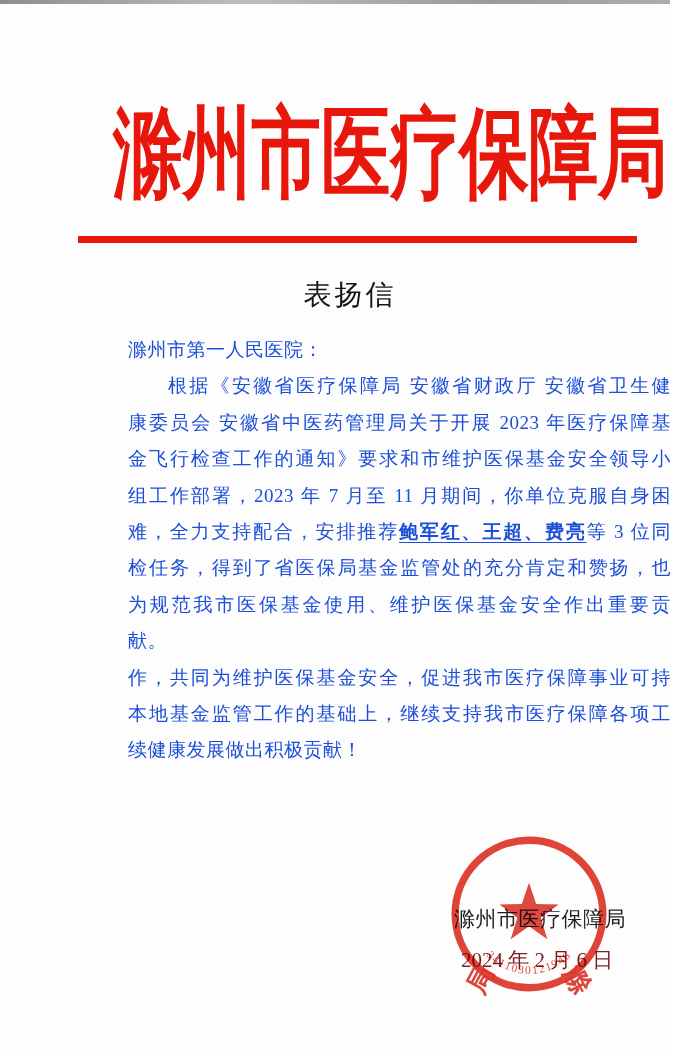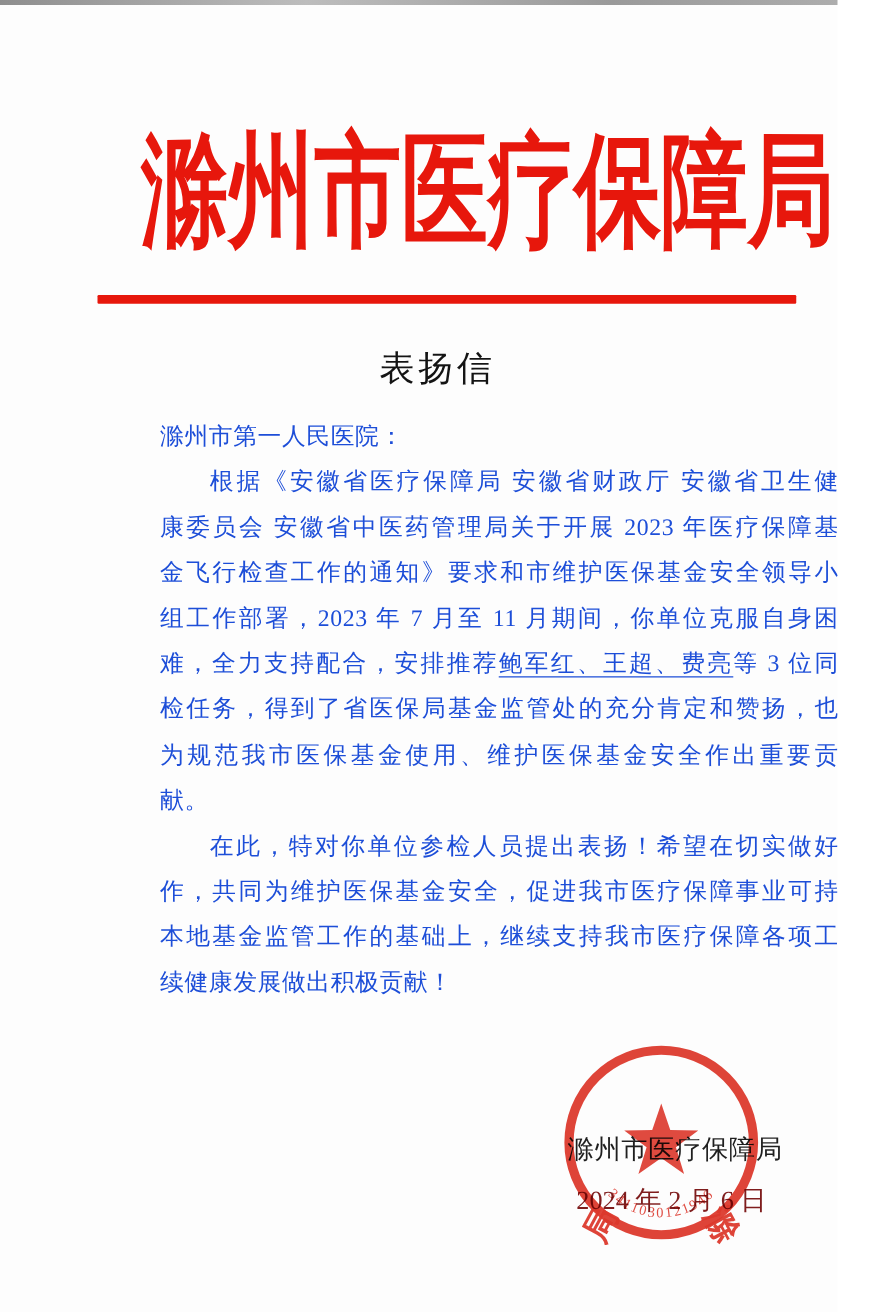--- a/index.html
+++ b/index.html
@@ -31,21 +31,21 @@
     position:absolute; top:332px; left:84px; width:543px;
     font-size:19px; color:#1d4ed8; letter-spacing:0.5px;margin-left:44px;
   }
   .bline {
     height:36.4px; line-height:36.4px;
     text-align:justify; text-align-last:justify;
   }
   .bline.start { text-align-last:left; }
   .bline.end   { text-align-last:left; }
   .bline.indent { text-indent:2.1em; }
-  .names { text-decoration:underline; text-underline-offset:4px; }
+  .names { text-decoration:underline; text-underline-offset:4px;font-weight:bold; }
   .sig-org {
     position:absolute; top:905px; left:454px;
     font-size:21px; color:#1f1f1f; letter-spacing:0.5px; white-space:nowrap;
   }
   .sig-date {
     position:absolute; top:946px; left:461px;
     font-size:21px; color:#7f1d1d; white-space:nowrap;text-align:center;
   }
   .seal {
     position:absolute; top:832px; left:447px; width:164px; height:164px;
@@ -69,21 +69,20 @@
   <div class="body-block">
     <div class="bline start">滁州市第一人民医院：</div>
     <div class="bline indent">根据《安徽省医疗保障局 安徽省财政厅 安徽省卫生健</div>
     <div class="bline">康委员会 安徽省中医药管理局关于开展 2023 年医疗保障基</div>
     <div class="bline">金飞行检查工作的通知》要求和市维护医保基金安全领导小</div>
     <div class="bline">组工作部署，2023 年 7 月至 11 月期间，你单位克服自身困</div>
     <div class="bline"><span>难，全力支持配合，安排推荐</span><span class="names">鲍军红、王超、费亮</span><span>等 3 位同</span></div>
     <div class="bline">检任务，得到了省医保局基金监管处的充分肯定和赞扬，也</div>
     <div class="bline">为规范我市医保基金使用、维护医保基金安全作出重要贡</div>
     <div class="bline end">献。</div>
-    <div class="bline indent">在此，特对你单位参检人员提出表扬！希望在切实做好</div>
     <div class="bline">作，共同为维护医保基金安全，促进我市医疗保障事业可持</div>
     <div class="bline">本地基金监管工作的基础上，继续支持我市医疗保障各项工</div>
     <div class="bline end">续健康发展做出积极贡献！</div>
   </div>
 
   <div class="sig-org">滁州市医疗保障局</div>
   <div class="sig-date">2024 年 2 月 6 日</div>
 
   <svg class="seal" viewBox="0 0 200 200">
     <defs>

